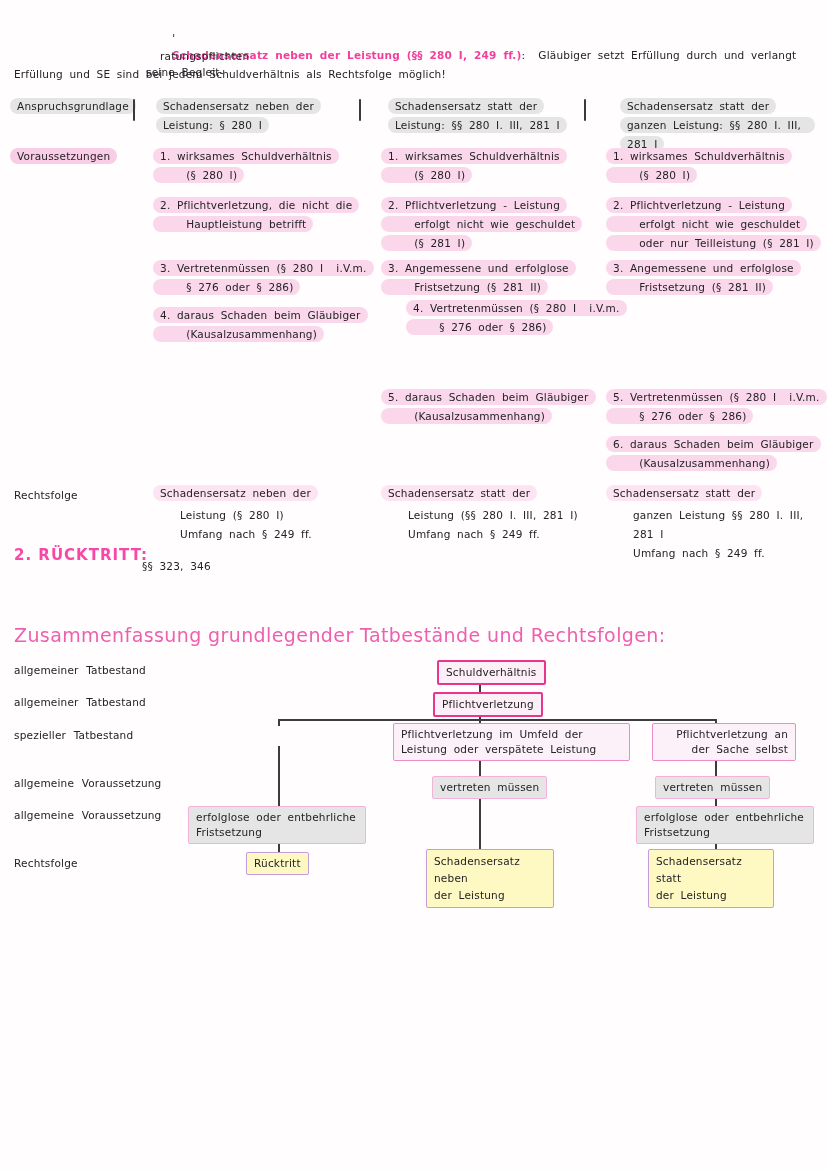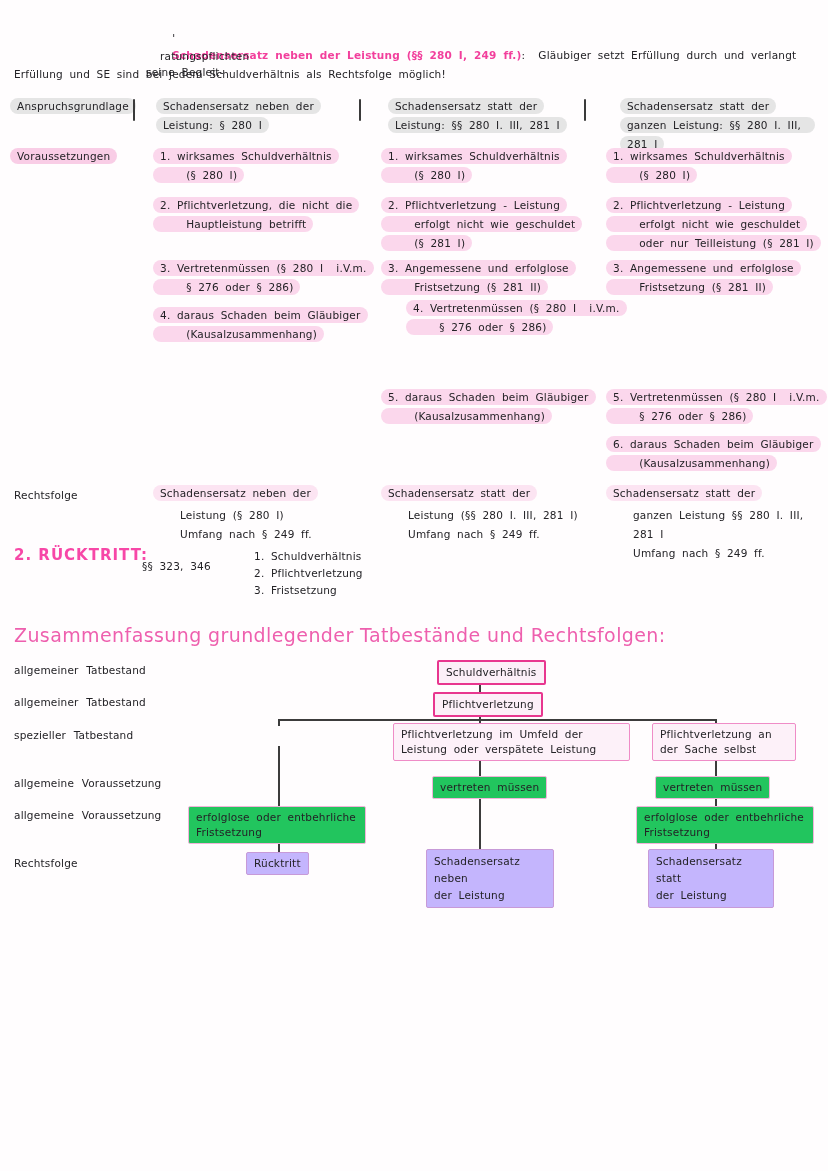--- a/index.html
+++ b/index.html
@@ -23,22 +23,22 @@
   .divider{width:2px;height:22px;background:#3a3a3a;border-radius:1px;}
   .rf-rest{white-space:pre-wrap;padding:3px 7px 0 7px;margin-left:20px;}
   .rt-title{font-size:15px;font-weight:bold;color:#f747a7;letter-spacing:1px;white-space:nowrap;}
   .sum-head{font-size:19px;color:#ee5fae;letter-spacing:.4px;white-space:nowrap;}
   .fbox{
     position:absolute;background:#fdf1f9;border:1.5px solid #ef8cc7;border-radius:2px;
     font-size:10.5px;line-height:15px;letter-spacing:.2px;word-spacing:3px;
     padding:3px 7px;white-space:pre-wrap;box-sizing:border-box;
   }
   .fbox.strong{border:2px solid #e8368f;background:#fceff8;white-space:nowrap;}
-  .fbox.soft{border:1.5px solid #f2b3da;background:#22c55e;}
-  .fbox.purple{border:1.5px solid #c79ad8;background:#c4b5fd;}
+  .fbox.soft{border:1.5px solid #f2b3da;background:#e5e5e5;}
+  .fbox.purple{border:1.5px solid #c79ad8;background:#fef9c3;}
   .fline{position:absolute;background:#3c3c3c;}
   .v{width:1.5px;} .h{height:1.5px;}
 </style>
 </head>
 <body>
 
 <div id="page">
 
   <div class="abs txt" style="left:146px;top:13px;width:672px;">
     <span>'</span>
@@ -115,23 +115,20 @@
 Umfang nach § 249 ff.</div>
   </div>
   <div class="cell" style="left:606px;top:484px;">
     <div><span class="hl hl-faint">Schadensersatz statt der</span></div>
     <div class="rf-rest">ganzen Leistung §§ 280 I. III, 281 I
 Umfang nach § 249 ff.</div>
   </div>
 
   <div class="abs rt-title" style="left:14px;top:546px;">2. RÜCKTRITT:</div>
   <div class="abs txt" style="left:142px;top:558px;text-align:right;">§§ 323, 346</div>
-  <div class="abs txt" style="left:254px;top:548px;">1. Schuldverhältnis
-2. Pflichtverletzung
-3. Fristsetzung</div>
 
   <div class="abs sum-head" style="left:14px;top:624px;">Zusammenfassung grundlegender Tatbestände und Rechtsfolgen:</div>
 
   <div class="abs label" style="left:14px;top:664px;">allgemeiner Tatbestand</div>
   <div class="abs label" style="left:14px;top:696px;">allgemeiner Tatbestand</div>
   <div class="abs label" style="left:14px;top:729px;">spezieller Tatbestand</div>
   <div class="abs label" style="left:14px;top:777px;">allgemeine Voraussetzung</div>
   <div class="abs label" style="left:14px;top:809px;">allgemeine Voraussetzung</div>
   <div class="abs label" style="left:14px;top:857px;">Rechtsfolge</div>
 
@@ -147,21 +144,21 @@
   <div class="fline v" style="left:715px;top:719px;height:5px;"></div>
   <div class="fline v" style="left:715px;top:761px;height:15px;"></div>
   <div class="fline v" style="left:715px;top:795px;height:11px;"></div>
   <div class="fline v" style="left:715px;top:844px;height:5px;"></div>
 
   <div class="fbox strong" style="left:437px;top:660px;">Schuldverhältnis</div>
   <div class="fbox strong" style="left:433px;top:692px;">Pflichtverletzung</div>
 
   <div class="fbox" style="left:393px;top:723px;width:237px;">Pflichtverletzung im Umfeld der
 Leistung oder verspätete Leistung</div>
-  <div class="fbox" style="left:652px;top:723px;width:144px;">Pflichtverletzung an
+  <div class="fbox" style="left:652px;top:723px;width:144px;text-align:right;">Pflichtverletzung an
 der Sache selbst</div>
 
   <div class="fbox soft" style="left:432px;top:776px;white-space:nowrap;">vertreten  müssen</div>
   <div class="fbox soft" style="left:655px;top:776px;white-space:nowrap;">vertreten  müssen</div>
 
   <div class="fbox soft" style="left:188px;top:806px;width:178px;">erfolglose oder entbehrliche
 Fristsetzung</div>
   <div class="fbox soft" style="left:636px;top:806px;width:178px;">erfolglose oder entbehrliche
 Fristsetzung</div>
 

